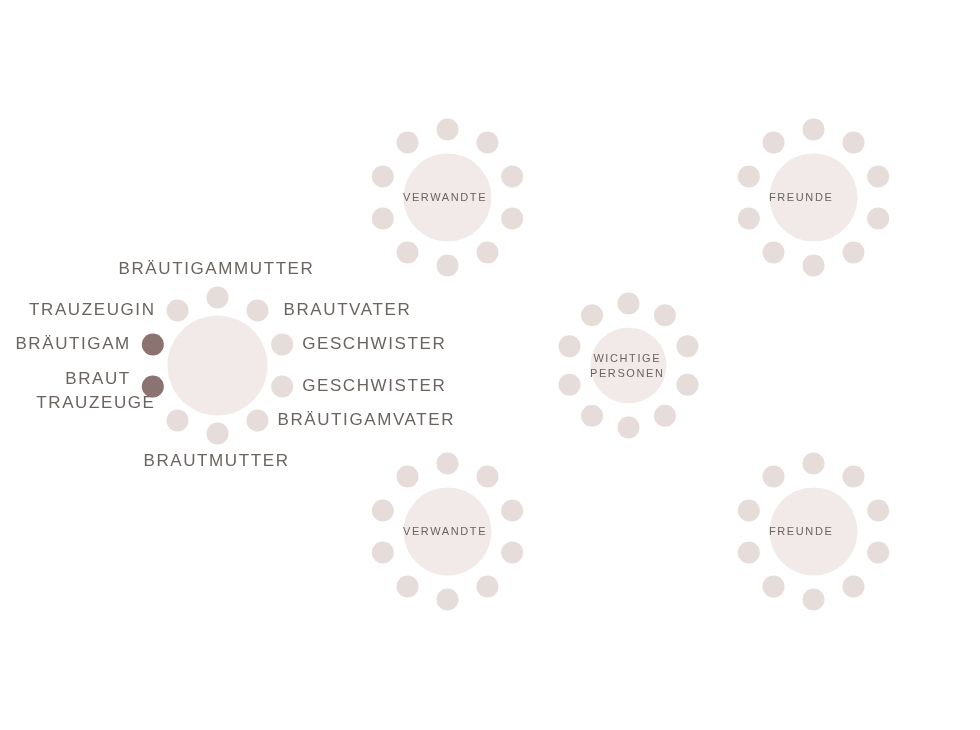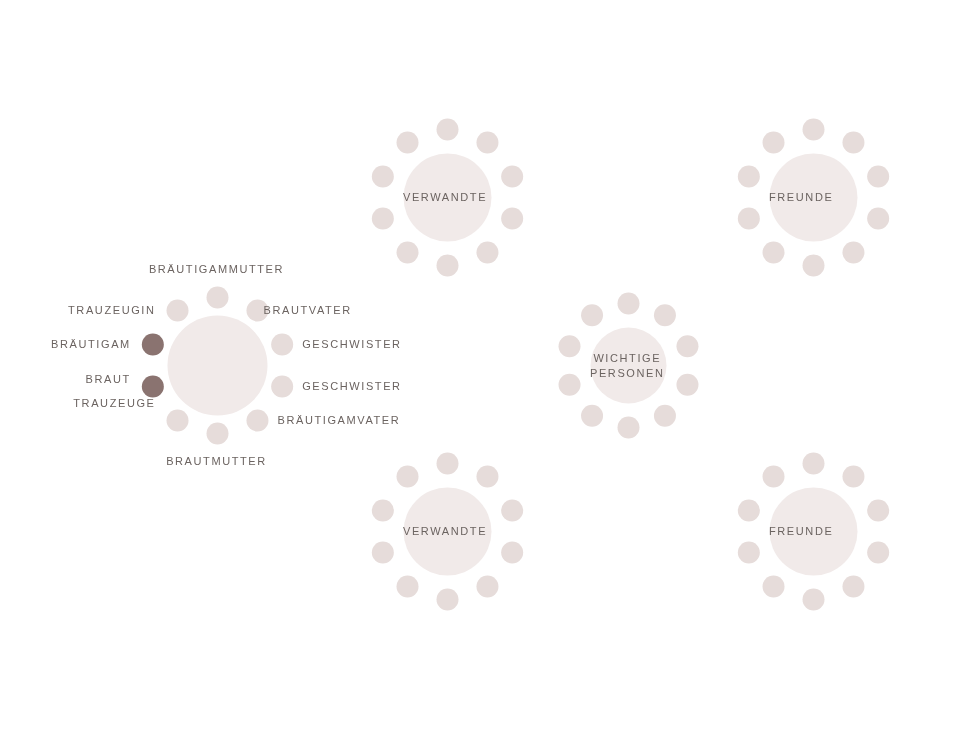--- a/index.html
+++ b/index.html
@@ -55,41 +55,41 @@
     height: 22px;
   }
   .seat.vip {
     background: #8a7370;
   }
 
   
   .seat-label {
     position: absolute;
     color: #6b6360;
-    font-size: 11px;
+    font-size: 17px;
     letter-spacing: 1.6px;
     text-transform: uppercase;
     white-space: nowrap;
     user-select: none;
     line-height: 14px;
   }
   .seat-label.to-left  { transform: translate(-100%, -50%); text-align: center; }
   .seat-label.to-right { transform: translate(0, -50%); }
   .seat-label.to-top   { transform: translate(-50%, -100%); }
   .seat-label.to-bottom{ transform: translate(-50%, 0); text-align: center; }
 </style>
 </head>
 <body>
 
 <div id="canvas" style="background: rgb(255, 255, 255); width: 980px; height: 730px;">
     <div class="table-group" style="left: 217px; top: 365px; width: 1px; height: 1px;">
       <div class="seat" style="width: 22px; height: 22px; margin-left: -11px; margin-top: -11px; transform: translate(0px, -68px); background: rgb(230, 220, 218);"></div>
       <div class="seat-label to-top" style="left: 0px; top: -89px; color: rgb(107, 99, 96);">BRÄUTIGAMMUTTER</div>
       <div class="seat" style="width: 22px; height: 22px; margin-left: -11px; margin-top: -11px; transform: translate(39.97px, -55.01px); background: rgb(230, 220, 218);"></div>
-      <div class="seat-label to-right" style="left: 47px; top: -55.01px; color: rgb(107, 99, 96);">BRAUTVATER</div>
+      <div class="seat-label to-right" style="left: 67px; top: -55.01px; color: rgb(107, 99, 96);">BRAUTVATER</div>
       <div class="seat" style="width: 22px; height: 22px; margin-left: -11px; margin-top: -11px; transform: translate(64.67px, -21.01px); background: rgb(230, 220, 218);"></div>
       <div class="seat-label to-right" style="left: 85.67px; top: -21.01px; color: rgb(107, 99, 96);">GESCHWISTER</div>
       <div class="seat" style="width: 22px; height: 22px; margin-left: -11px; margin-top: -11px; transform: translate(64.67px, 21.01px); background: rgb(230, 220, 218);"></div>
       <div class="seat-label to-right" style="left: 85.67px; top: 21.01px; color: rgb(107, 99, 96);">GESCHWISTER</div>
       <div class="seat" style="width: 22px; height: 22px; margin-left: -11px; margin-top: -11px; transform: translate(39.97px, 55.01px); background: rgb(230, 220, 218);"></div>
       <div class="seat-label to-right" style="left: 60.97px; top: 55.01px; color: rgb(107, 99, 96);">BRÄUTIGAMVATER</div>
       <div class="seat" style="width: 22px; height: 22px; margin-left: -11px; margin-top: -11px; transform: translate(0px, 68px); background: rgb(230, 220, 218);"></div>
       <div class="seat-label to-bottom" style="left: 0px; top: 89px; color: rgb(107, 99, 96);">BRAUTMUTTER</div>
       <div class="seat" style="width: 22px; height: 22px; margin-left: -11px; margin-top: -11px; transform: translate(-39.97px, 55.01px); background: rgb(230, 220, 218);"></div>
       <div class="seat-label to-left" style="left: -60.97px; top: 38px; color: rgb(107, 99, 96);">TRAUZEUGE</div>

